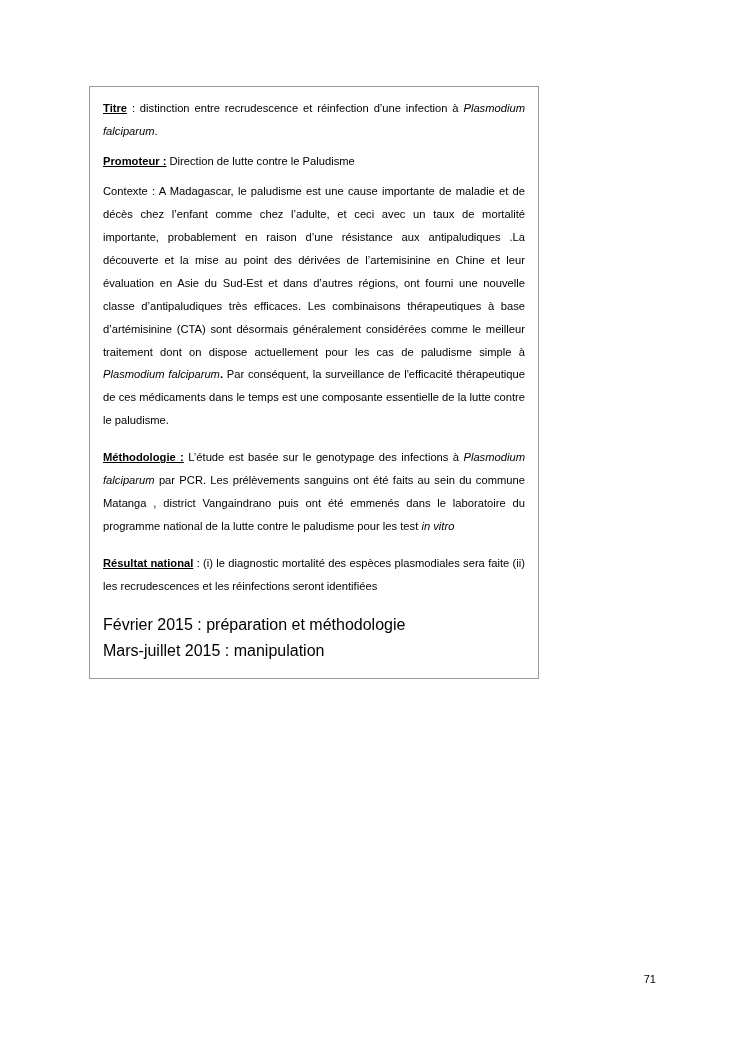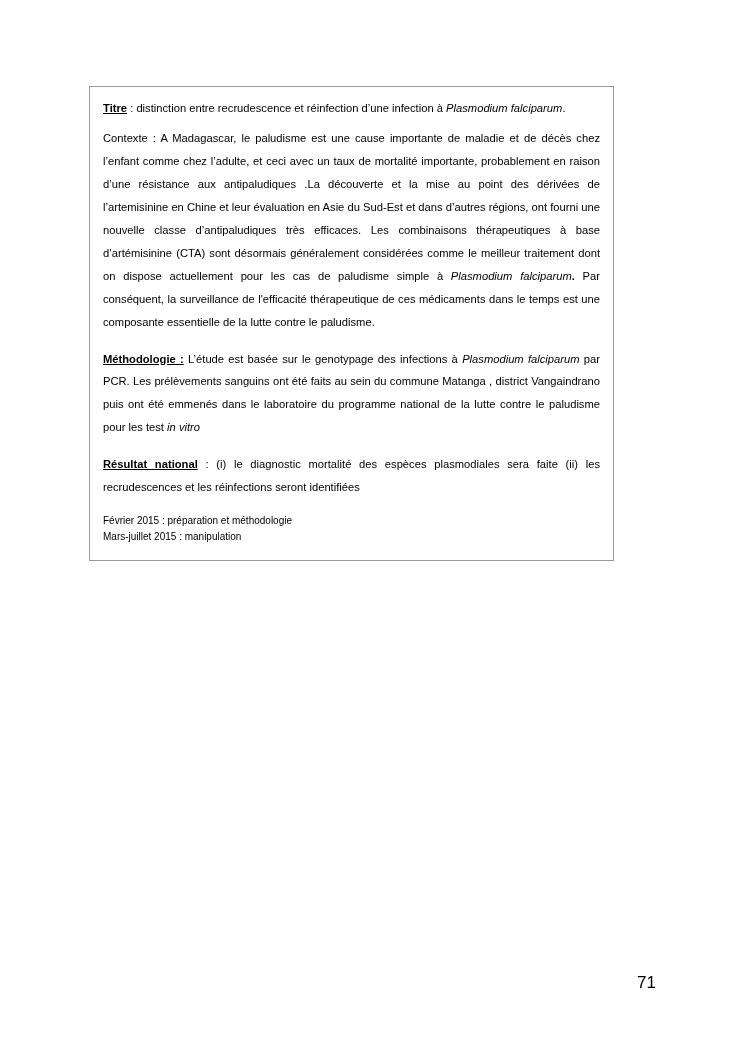--- a/index.html
+++ b/index.html
@@ -18,21 +18,21 @@
     position: absolute;
     left: 0; top: 0;
     width: 744px;
     height: 1053px;
     background: #ffffff;
   }
   .content-box {
     position: absolute;
     left: 89px;
     top: 86px;
-    width: 525px;
+    width: 450px;
     border: 1px solid #9a9a9a;
     box-sizing: border-box;
     padding: 10px 13px 14px 13px;
     background: #ffffff;
   }
   p {
     margin: 0 0 0 0;
     font-size: 11.2px;
     line-height: 2.05;
     text-align: justify;
@@ -56,45 +56,48 @@
   }
   .spacer-md { height: 14px; }
   .cal-title {
     font-size: 11.2px;
     line-height: 1.55;
     text-decoration: underline;
     font-weight: bold;
     margin: 0 0 3px 0;
   }
   .cal-line {
-    font-size: 10px;
+    font-size: 16px;
     line-height: 1.62;
     margin: 0;
     text-align: left;
   }
   .page-number {
     position: absolute;
     right: 88px;
     top: 973px;
-    font-size: 17px;
+    font-size: 11px;
     text-align: left;
   }
 </style>
 </head>
 <body>
 
 <div class="page">
 
   <div class="content-box">
 
     <p class="para">
       <span class="lbl">Titre</span><span> : </span><span>distinction entre recrudescence et réinfection   d’une infection à </span><span class="it">Plasmodium falciparum</span><span>.</span>
     </p>
 
 
+    <p class="para">
+      <span class="lbl">Promoteur :</span><span> Direction de lutte contre le Paludisme</span>
+    </p>
 
     <p class="para-tight">
       <span>Contexte : A Madagascar, le paludisme est une cause importante de maladie et de décès chez l’enfant comme chez l’adulte, et ceci avec un taux de mortalité importante, probablement en raison d’une résistance aux antipaludiques .La découverte et la mise au point des dérivées de l’artemisinine en Chine et leur évaluation en Asie du Sud-Est et dans d’autres régions, ont fourni une nouvelle classe d’antipaludiques très efficaces. Les combinaisons thérapeutiques à base d’artémisinine (CTA) sont désormais généralement considérées comme le meilleur traitement dont on dispose actuellement pour les cas de paludisme simple à </span><span class="it">Plasmodium falciparum</span><span class="bd">.</span><span> Par conséquent, la surveillance de l'efficacité thérapeutique de ces médicaments dans le temps est une composante essentielle de la lutte contre le paludisme.</span>
     </p>
 
     <div class="spacer-md"></div>
 
     <p class="para-tight">
       <span class="lbl">Méthodologie :</span><span> L’étude est basée sur le genotypage des infections à </span><span class="it">Plasmodium falciparum</span><span> par PCR. Les prélèvements sanguins ont été faits au sein du commune Matanga , district Vangaindrano puis ont été emmenés dans le laboratoire du programme national de la lutte contre le paludisme pour les test </span><span class="it">in vitro</span>
     </p>

